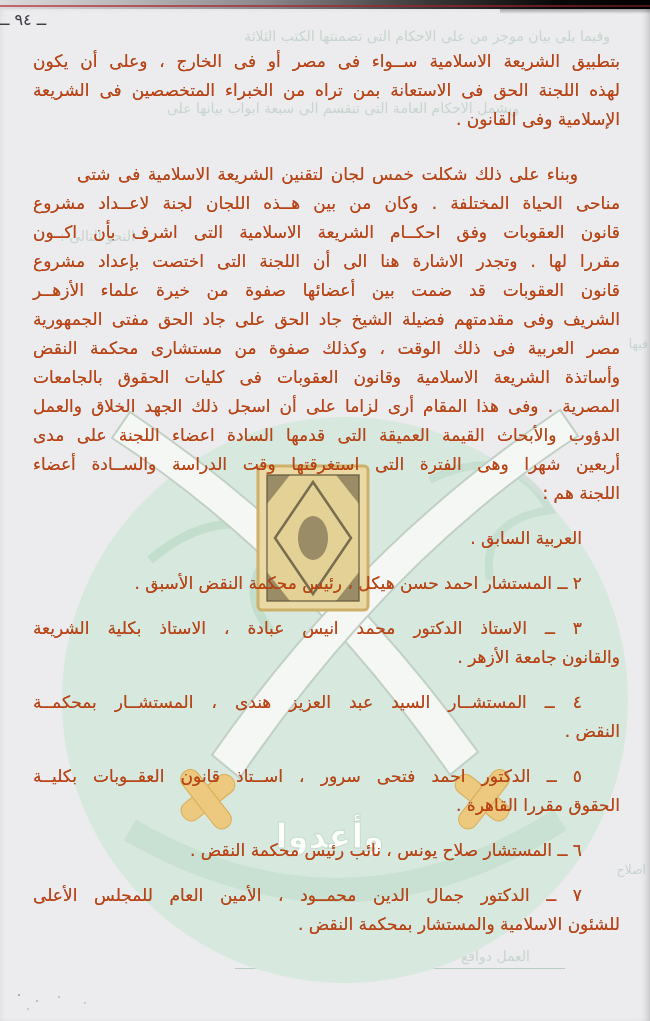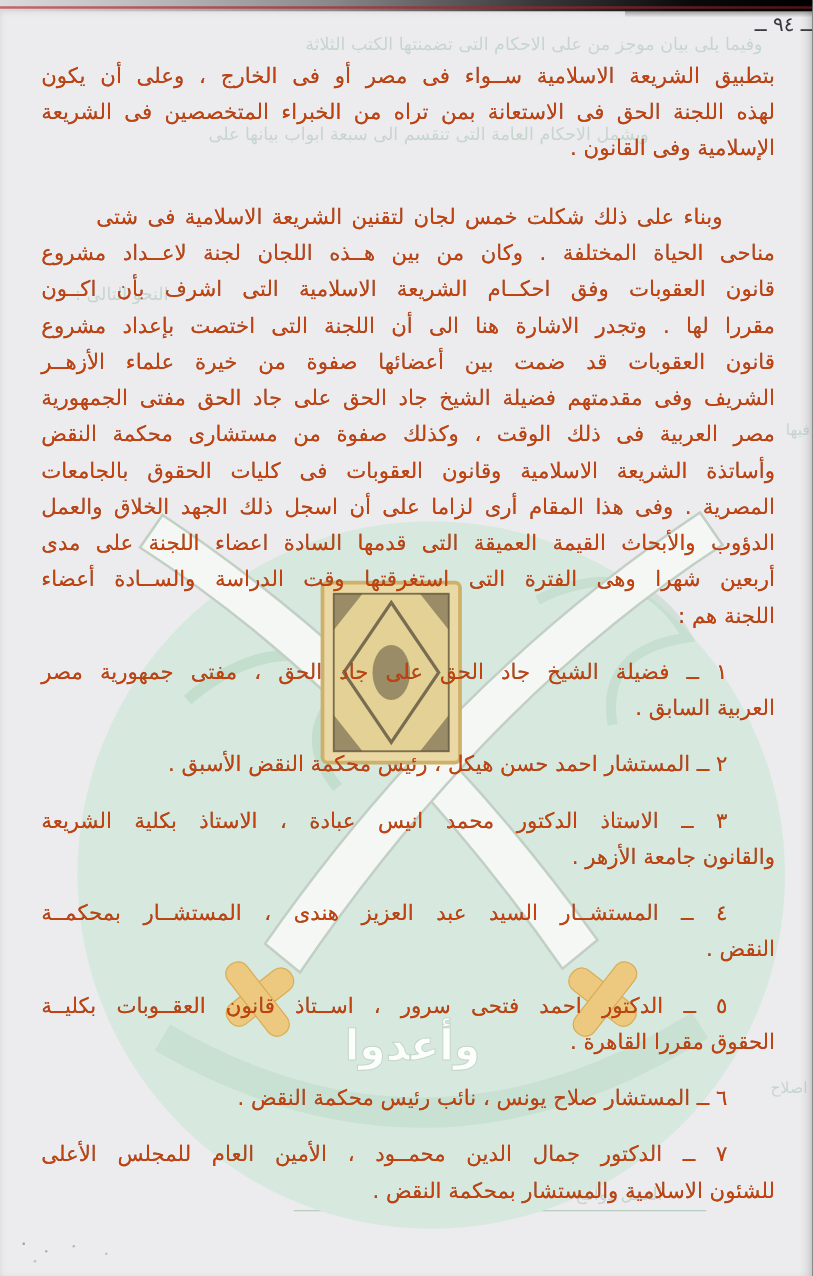--- a/index.html
+++ b/index.html
@@ -23,21 +23,21 @@
   .ghost{position:absolute;z-index:1;color:#8ab399;opacity:.38;filter:blur(.6px);
     font-size:14px;direction:rtl;white-space:nowrap;}
   .ghost.small{font-size:12.5px;}
   .ghost-underline{position:absolute;z-index:1;height:0;border-bottom:1.5px solid rgba(120,170,135,.45);filter:blur(.4px);}
   .specks{position:absolute;z-index:1;width:2px;height:2px;border-radius:50%;background:rgba(90,90,95,.55);
     box-shadow:18px 6px 0 rgba(90,90,95,.4), 40px 2px 0 rgba(90,90,95,.35), 66px 8px 0 rgba(90,90,95,.3), 9px 14px 0 rgba(90,90,95,.3);}
   
   .wm{position:absolute;inset:0;z-index:2;pointer-events:none;}
   
   .page-number{position:absolute;top:10px;left:0;right:0;z-index:3;
-    text-align:right;font-size:16px;letter-spacing:3px;color:#3a3940;}
+    text-align:left;font-size:16px;letter-spacing:3px;color:#3a3940;}
   .content{position:absolute;top:47px;right:30px;left:33px;z-index:3;
     direction:rtl;color:#c2410c;font-size:17px;}
   .tline{line-height:29px;text-align:justify;text-align-last:justify;
     text-shadow:0 0 .5px rgba(40,40,48,.55);}
   .tline:last-child{text-align:right;text-align-last:right;}
   .para{margin:0 0 16px 0;}
   .para.p1{margin-bottom:26px;}
   .tline.first-indent{text-indent:42px;margin-left:44px;}
   .list-item{margin-bottom:16px;}
   .list-item .tline:first-child{text-indent:38px;}
@@ -118,21 +118,20 @@
       <div class="tline">الشريف وفى مقدمتهم فضيلة الشيخ جاد الحق على جاد الحق مفتى الجمهورية</div>
       <div class="tline">مصر العربية فى ذلك الوقت ، وكذلك صفوة من مستشارى محكمة النقض</div>
       <div class="tline">وأساتذة الشريعة الاسلامية وقانون العقوبات فى كليات الحقوق بالجامعات</div>
       <div class="tline">المصرية . وفى هذا المقام أرى لزاما على أن اسجل ذلك الجهد الخلاق والعمل</div>
       <div class="tline">الدؤوب والأبحاث القيمة العميقة التى قدمها السادة اعضاء اللجنة على مدى</div>
       <div class="tline">أربعين شهرا وهى الفترة التى استغرقتها وقت الدراسة والســادة أعضاء</div>
       <div class="tline">اللجنة هم :</div>
     </div>
 
     <div class="list-item">
-      <div class="tline">١ ــ فضيلة الشيخ جاد الحق على جاد الحق ، مفتى جمهورية مصر</div>
       <div class="tline">العربية السابق .</div>
     </div>
     <div class="list-item">
       <div class="tline">٢ ــ المستشار احمد حسن هيكل ، رئيس محكمة النقض الأسبق .</div>
     </div>
     <div class="list-item">
       <div class="tline">٣ ــ الاستاذ الدكتور محمد انيس عبادة ، الاستاذ بكلية الشريعة</div>
       <div class="tline">والقانون جامعة الأزهر .</div>
     </div>
     <div class="list-item">

